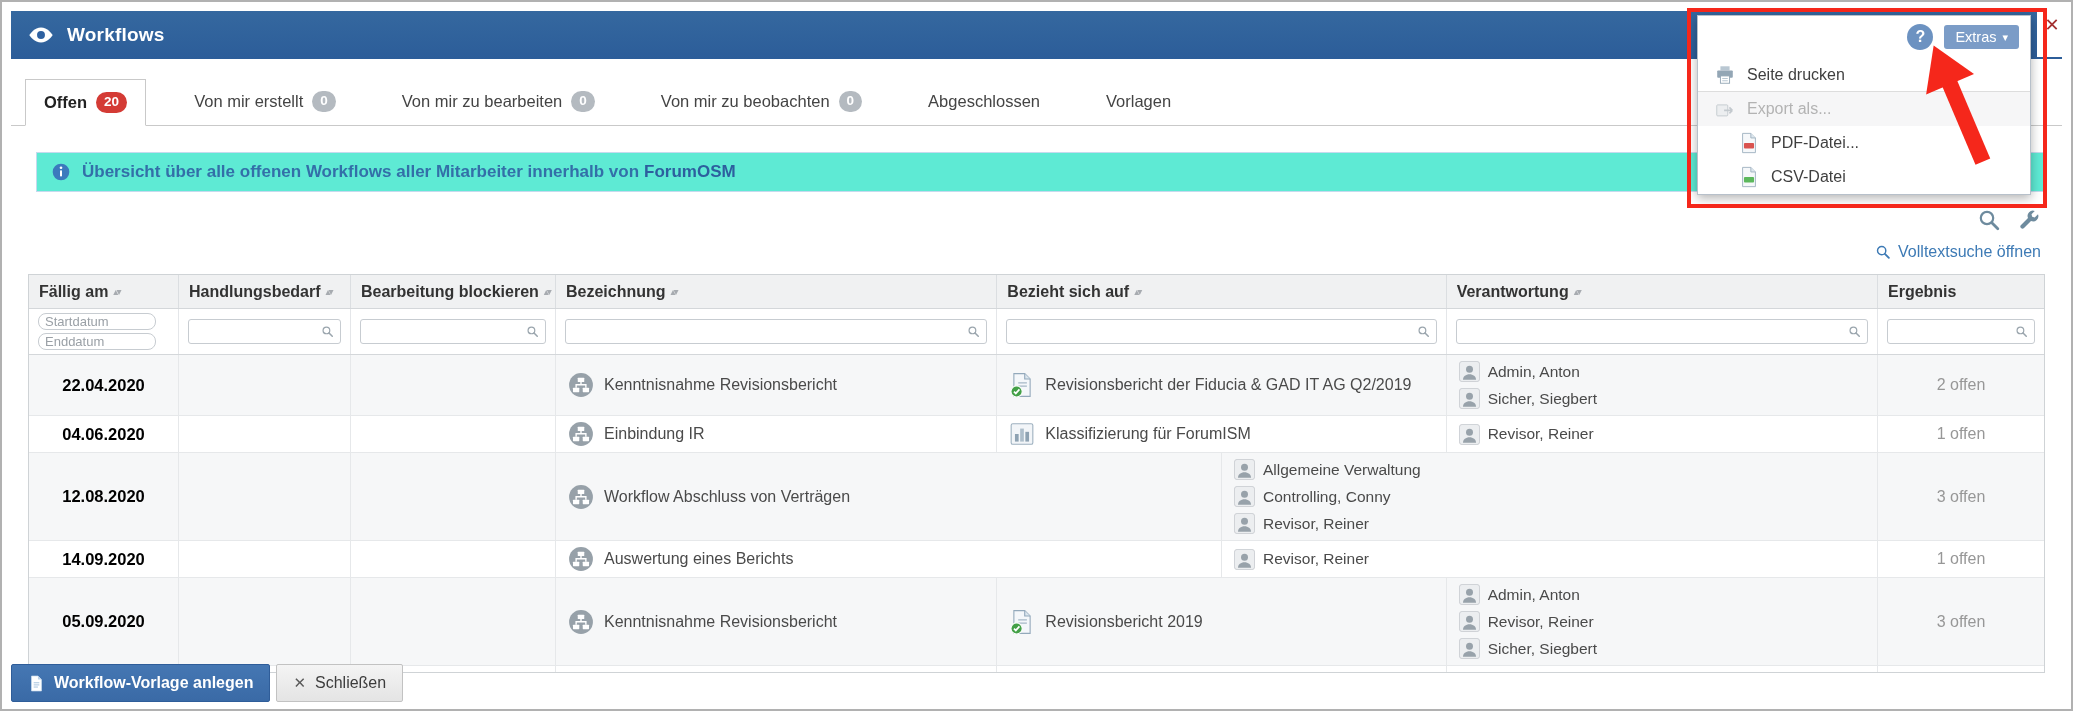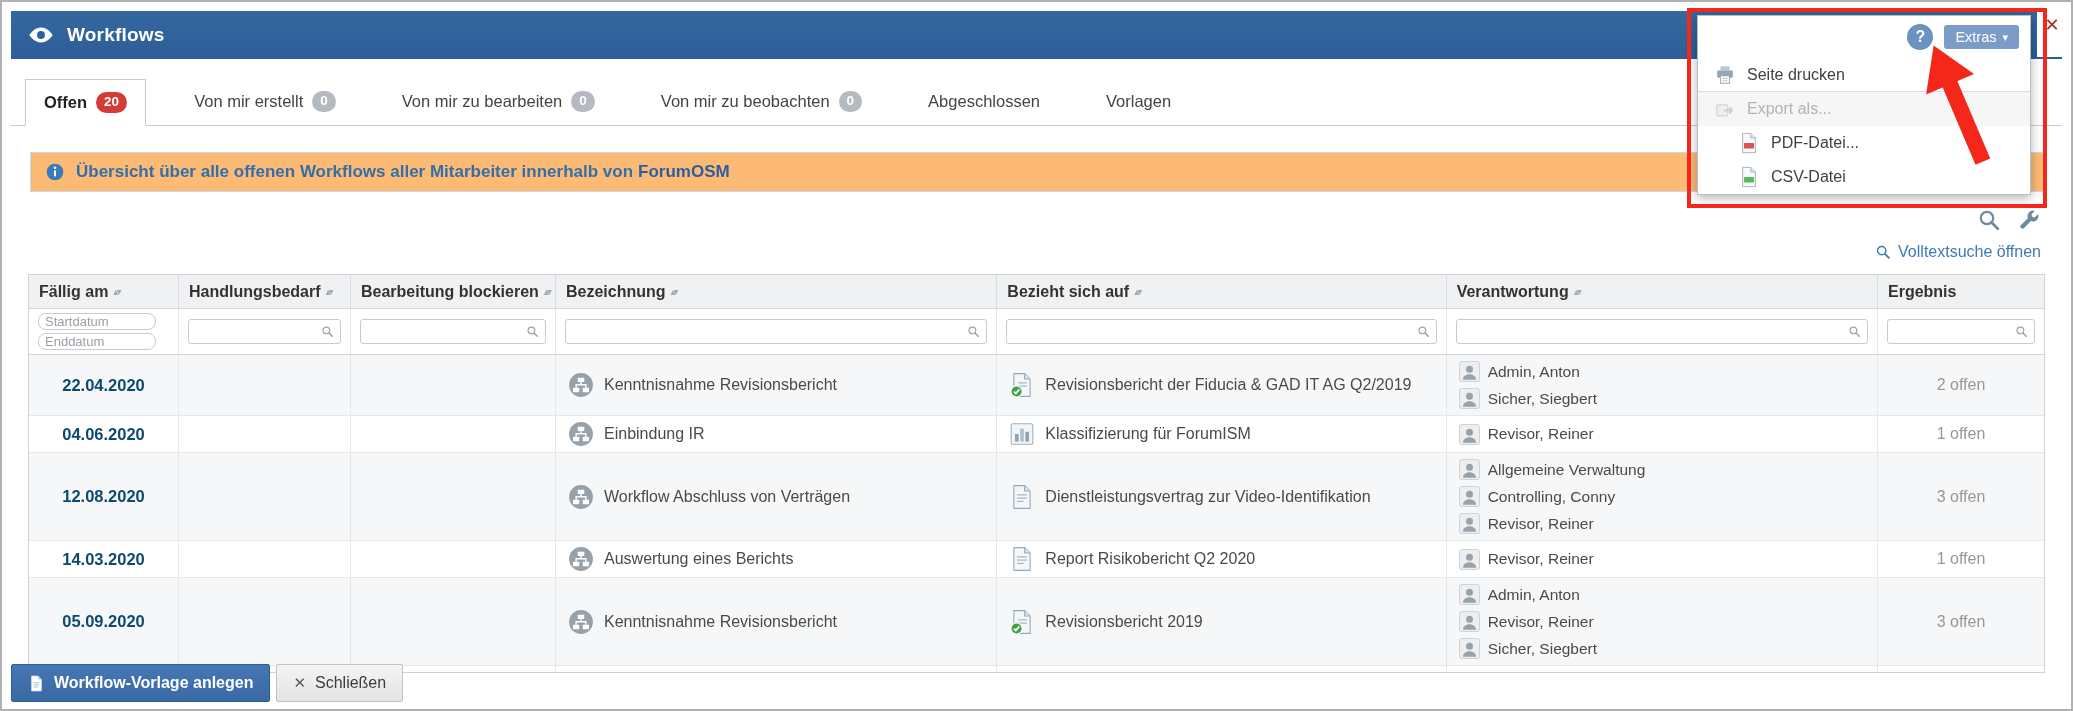--- a/index.html
+++ b/index.html
@@ -13,21 +13,21 @@
 
   
   .tab-row{position:absolute;left:9px;top:76px;right:9px;height:48px;border-bottom:1px solid #c9c9c9;display:flex;align-items:flex-end;padding-left:14px;}
   .tab{height:47px;display:flex;align-items:center;padding:0 18px;margin-right:30px;font-size:16.5px;color:#444;cursor:pointer;white-space:nowrap;justify-content:center;}
   .tab.active{border:1px solid #c9c9c9;border-bottom:1px solid #fff;background:#fff;margin-bottom:-1px;color:#222;font-weight:bold;}
   .badge{margin-left:9px;min-width:20px;text-align:center;border-radius:11px;padding:2px 8px;font-size:13.5px;font-weight:bold;color:#fff;line-height:1.2;}
   .badge.red{background:#d43b35;}
   .badge.gray{background:#b4bac0;}
 
   
-  .infobar{position:absolute;left:28px;top:150px;right:26px;height:40px;background:#fdba74;border:1px solid #c5daee;display:flex;align-items:center;padding:0 14px;color:#336fa8;font-size:17px;font-weight:600;}
+  .infobar{position:absolute;left:34px;top:150px;right:26px;height:40px;background:#5eead4;border:1px solid #c5daee;display:flex;align-items:center;padding:0 14px;color:#336fa8;font-size:17px;font-weight:600;}
   .infobar .info-ic{width:20px;height:20px;margin-right:11px;flex:none;}
   .infobar .product{font-weight:800;color:#2d5f9e;margin-left:5px;}
 
   
   .tool-icons{position:absolute;top:206px;right:30px;display:flex;gap:16px;color:#6e8b9e;z-index:2;}
   .tool-icons svg{width:24px;height:24px;cursor:pointer;}
   .fulltext{position:absolute;top:241px;right:30px;display:flex;align-items:center;gap:7px;color:#3d7ab5;font-size:16px;cursor:pointer;z-index:2;}
   .fulltext svg{width:16px;height:16px;}
 
   
@@ -39,21 +39,21 @@
   .fc{padding:4px 9px;border-right:1px solid #e4e6e9;display:flex;flex-direction:column;justify-content:center;gap:3px;}
   .date-input{width:118px;height:19px;border:1px solid #c7ccd1;border-radius:8px;font-size:13px;padding:0 6px;color:#555;font-family:inherit;}
   .date-input::placeholder{color:#9aa0a6;}
   .search-box{position:relative;width:100%;}
   .search-box input{width:100%;height:25px;border:1px solid #c7ccd1;border-radius:3px;padding:0 26px 0 8px;font-size:14px;font-family:inherit;color:#444;}
   .search-box .in-mag{position:absolute;right:7px;top:6px;width:13px;height:13px;color:#9aa5ad;}
 
   .tbody .tr{display:flex;border-bottom:1px solid #e6e8ea;cursor:pointer;}
   .tbody .tr:nth-child(odd){background:#f6f7f8;}
   .td{padding:5px 12px;border-right:1px solid #e6e8ea;display:flex;align-items:center;font-size:16px;color:#4a4a4a;overflow:hidden;}
-  .td.date{justify-content:center;color:#0c4a6e;font-weight:bold;font-size:16.5px;}
+  .td.date{justify-content:center;color:#000000;font-weight:bold;font-size:16.5px;}
   .td.result{justify-content:center;color:#979797;font-size:16px;}
   .namecell,.refcell{gap:10px;}
   .flow-ic{width:26px;height:26px;flex:none;}
   .ref-ic{width:26px;height:26px;flex:none;}
   .personcell{flex-direction:column;align-items:flex-start;justify-content:center;gap:2px;padding:4px 12px;}
   .person{display:flex;align-items:center;gap:8px;height:25px;font-size:15.5px;color:#4a4a4a;}
   .person svg{width:21px;height:21px;flex:none;}
 
   
   .c0{width:150px;flex:none;}
@@ -386,26 +386,20 @@
       <div class="tr rh2">
         <div class="td c0 date">12.08.2020</div>
         <div class="td c1"></div>
         <div class="td c2"></div>
         <div class="td c3 namecell">
           <svg class="flow-ic">
               <use href="#i-flow"></use>
             </svg>
           <span>Workflow Abschluss von Verträgen</span>
         </div>
-        <div class="td c4 refcell">
-          <svg class="ref-ic">
-              <use href="#i-doc"></use>
-            </svg>
-          <span>Dienstleistungsvertrag zur Video-Identifikation</span>
-        </div>
         <div class="td c5 personcell">
           <div class="person">
             <svg>
                 <use href="#i-person"></use>
               </svg>
             <span>Allgemeine Verwaltung</span>
           </div>
           <div class="person">
             <svg>
                 <use href="#i-person"></use>
@@ -416,34 +410,28 @@
             <svg>
                 <use href="#i-person"></use>
               </svg>
             <span>Revisor, Reiner</span>
           </div>
         </div>
         <div class="td c6 result">3 offen</div>
       </div>
 
       <div class="tr rh3">
-        <div class="td c0 date">14.03.2020</div>
+        <div class="td c0 date">14.09.2020</div>
         <div class="td c1"></div>
         <div class="td c2"></div>
         <div class="td c3 namecell">
           <svg class="flow-ic">
               <use href="#i-flow"></use>
             </svg>
           <span>Auswertung eines Berichts</span>
-        </div>
-        <div class="td c4 refcell">
-          <svg class="ref-ic">
-              <use href="#i-doc"></use>
-            </svg>
-          <span>Report Risikobericht Q2 2020</span>
         </div>
         <div class="td c5 personcell">
           <div class="person">
             <svg>
                 <use href="#i-person"></use>
               </svg>
             <span>Revisor, Reiner</span>
           </div>
         </div>
         <div class="td c6 result">1 offen</div>

